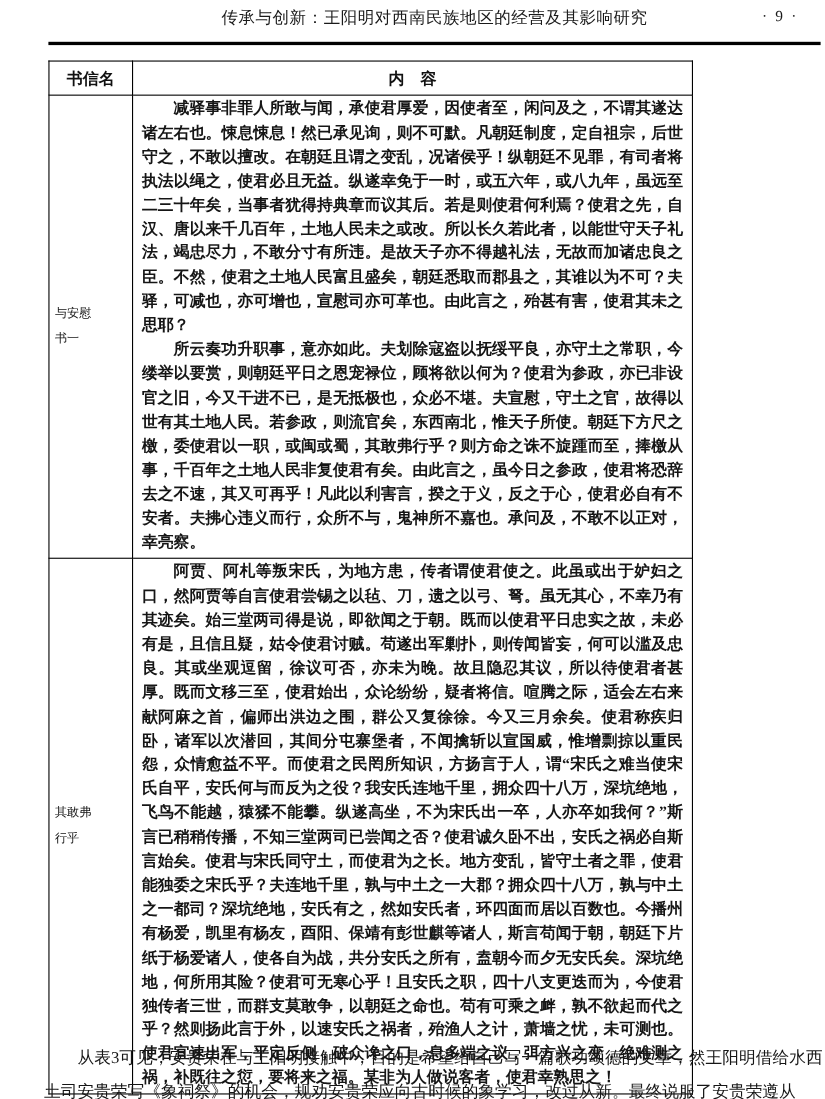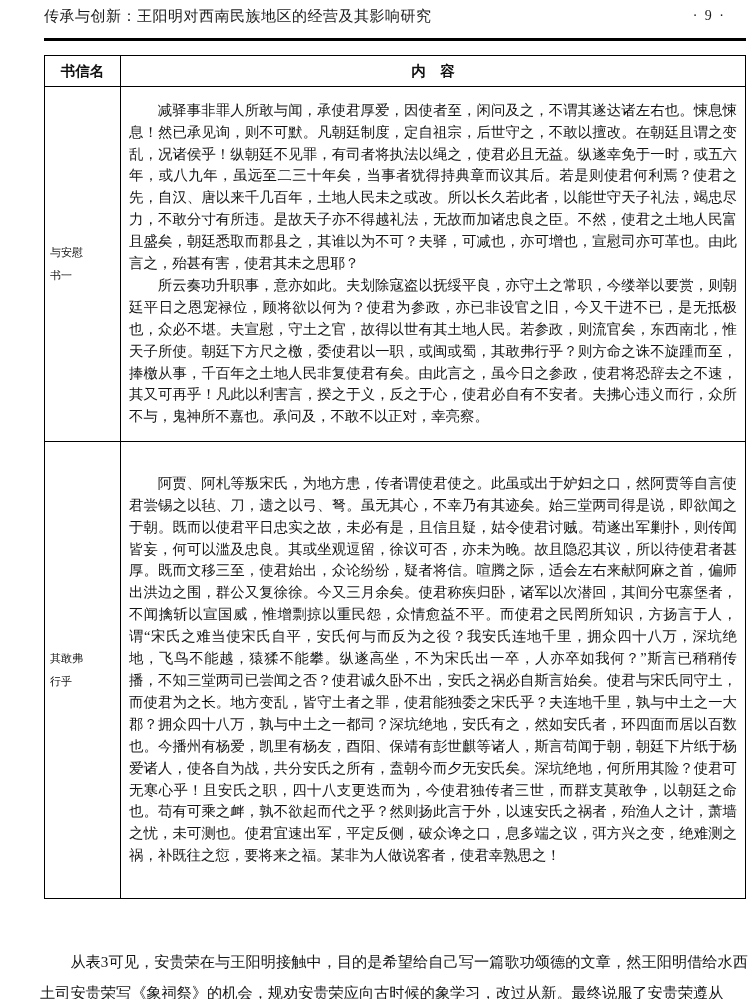--- a/index.html
+++ b/index.html
@@ -3,46 +3,46 @@
 <meta charset="utf-8">
 <style>
   html,body{margin:0;padding:0;background:#ffffff;}
   .page{
     position:relative;width:750px;height:999px;background:#fff;overflow:hidden;
     color:#141414;font-family:"Liberation Serif","DejaVu Serif",serif;
   }
   
   .runhead{position:absolute;top:7px;left:44px;width:702px;height:24px;}
   .runhead .title{
-    display:block;font-size:15px;letter-spacing:.5px;color:#1a1a1a;font-family:Liberation Mono, monospace;
+    display:block;text-align:center;font-size:15px;letter-spacing:.5px;color:#1a1a1a;font-family:Liberation Mono, monospace;
   }
   .runhead .pageno{
     position:absolute;right:20px;top:1px;font-size:14px;letter-spacing:2px;color:#1a1a1a;
   }
   .headrule{position:absolute;top:38px;left:44px;width:702px;height:3px;background:#000;}
   
   table.letters{
-    position:absolute;top:55px;left:44px;width:702px;
+    position:absolute;top:55px;left:44px;width:586px;
     border-collapse:collapse;table-layout:fixed;
   }
   table.letters th,table.letters td{border:1.6px solid #000;vertical-align:middle;}
   col.c-name{width:76px;}
   th.hname,th.hcontent{
     font-family:"Liberation Sans","DejaVu Sans",sans-serif;font-weight:bold;
     font-size:14.5px;height:30px;text-align:center;padding:0;color:#111;
   }
   td.namecell{padding:0;}
   .rowlabel{
     font-family:"Liberation Sans","DejaVu Sans",sans-serif;
     font-size:11px;line-height:23px;width:3.2em;margin-left:5px;text-align:left;color:#111;
   }
   td.contentcell{padding:2px 8px;}
   td.contentcell p{
     margin:0;text-indent:2em;text-align:justify;
-    font-size:14.4px;line-height:21.9px;color:#151515;
+    font-size:14.4px;line-height:21.9px;color:#151515;font-weight:bold;
   }
   tr.row1 td{height:350px;}
   tr.row2 td{height:452px;}
   
   .source{
     position:absolute;top:897px;left:44px;width:702px;
     font-style:italic;font-size:12.6px;line-height:26px;color:#222;
   }
   .source .l1{padding-left:2.4em;}
   

